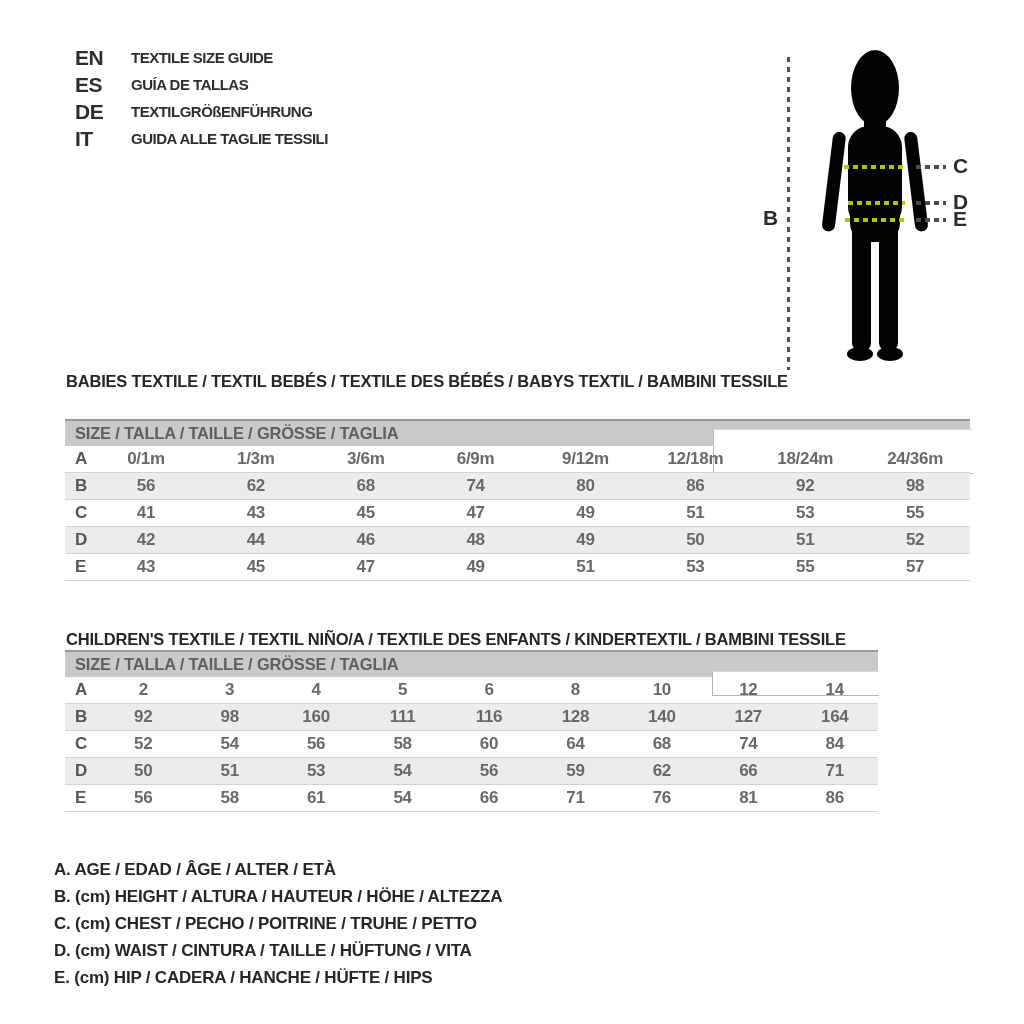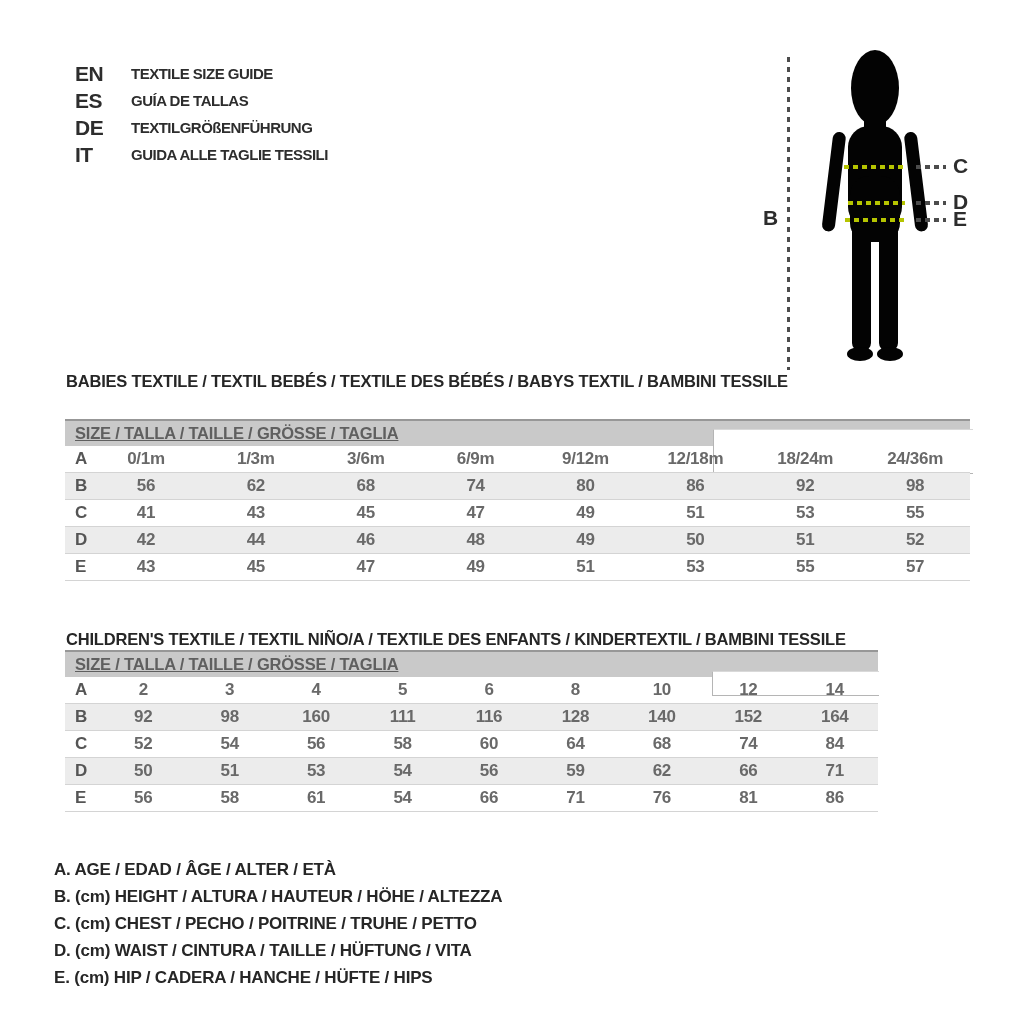--- a/index.html
+++ b/index.html
@@ -1,42 +1,42 @@
 <!DOCTYPE html>
 <html style="--accent: #b5c400;"><head>
 <meta charset="utf-8">
 <style>
   * { margin:0; padding:0; box-sizing:border-box; }
   html,body { background:#fff; }
   body { font-family:"Liberation Sans", sans-serif; }
   .page { position:relative; width:1024px; height:1024px; background:#ffffff; overflow:hidden; }
 
   
-  .lang-list { position:absolute; left:75px; top:60px; }
+  .lang-list { position:absolute; left:75px; top:44px; }
   .lang-row { display:flex; height:27px; align-items:center; }
   .lang-code { width:56px; font-size:21px; font-weight:700; color:#2d2d2d; letter-spacing:-0.5px; }
   .lang-label { font-size:15px; font-weight:700; color:#2d2d2d; letter-spacing:-0.5px; }
 
   
   .figure-svg { position:absolute; left:820px; top:50px; width:110px; height:320px; }
   .vline-b { position:absolute; left:787px; top:57px; width:3px; height:313px;
              background:repeating-linear-gradient(180deg,#4c4c4c 0 5px,transparent 5px 10px); }
   .measure-label { position:absolute; font-size:21px; font-weight:700; color:#2d2d2d; }
   .dotline { position:absolute; height:4px; }
   .dot-accent { background:repeating-linear-gradient(90deg,var(--accent) 0 5px,transparent 5px 9px); }
   .dot-gray { background:repeating-linear-gradient(90deg,#4c4c4c 0 5px,transparent 5px 9px); }
 
   
   .section-title { position:absolute; left:66px; font-size:16.5px; font-weight:700; color:#262626; letter-spacing:-0.2px; white-space:nowrap; }
 
   
   .size-table { position:absolute; left:65px; }
   .thead { height:27px; background:#c9c9c9; border-top:2px solid #979797; display:flex; align-items:center;
            padding-left:10px; font-size:16.5px; font-weight:700; color:#5f5f5f; letter-spacing:-0.2px;
-           position:relative; z-index:0;text-decoration:underline; }
+           position:relative; z-index:0; }
   .trow { display:flex; height:27px; align-items:center; font-size:17px; font-weight:700; color:#696969;
           border-bottom:1px solid #d4d4d4; position:relative; z-index:2; letter-spacing:-0.3px; }
   .trow.alt { background:#ececec; }
   .rlabel { padding-left:10px; color:#555; }
   .babies .rlabel { width:26px; }
   .children .rlabel { width:35px; }
   .cell { flex:1; text-align:center; }
 
   .overlay-box { position:absolute; background:#ffffff; z-index:1;
                  border-left:1px solid #b5b5b5; border-bottom:1px solid #b5b5b5; border-top:1px solid #d9d9d9; }
@@ -181,21 +181,21 @@
         </div>
         <div class="trow alt">
           <span class="rlabel">B</span>
           <span class="cell">92</span>
           <span class="cell">98</span>
           <span class="cell">160</span>
           <span class="cell">111</span>
           <span class="cell">116</span>
           <span class="cell">128</span>
           <span class="cell">140</span>
-          <span class="cell">152</span>
+          <span class="cell">127</span>
           <span class="cell">164</span>
         </div>
         <div class="trow">
           <span class="rlabel">C</span>
           <span class="cell">52</span>
           <span class="cell">54</span>
           <span class="cell">56</span>
           <span class="cell">58</span>
           <span class="cell">60</span>
           <span class="cell">64</span>

